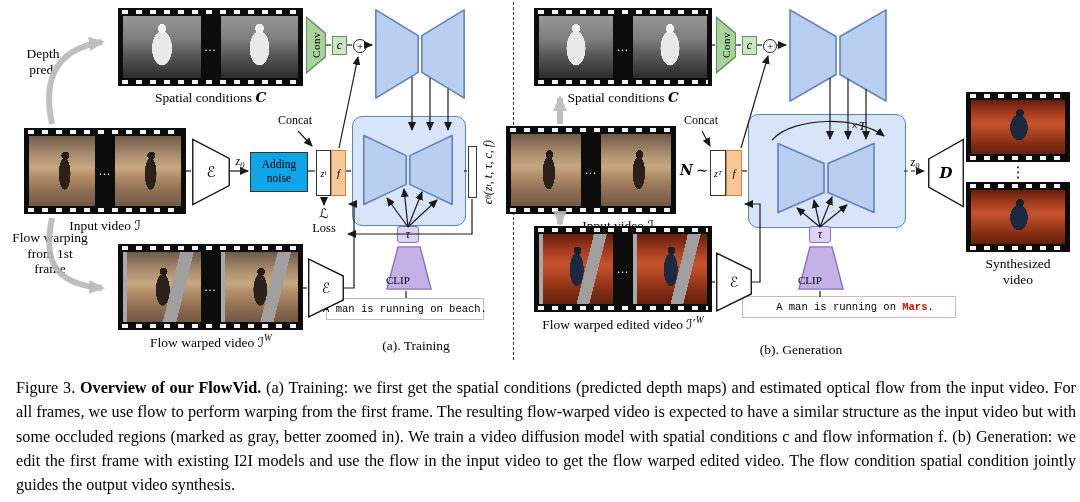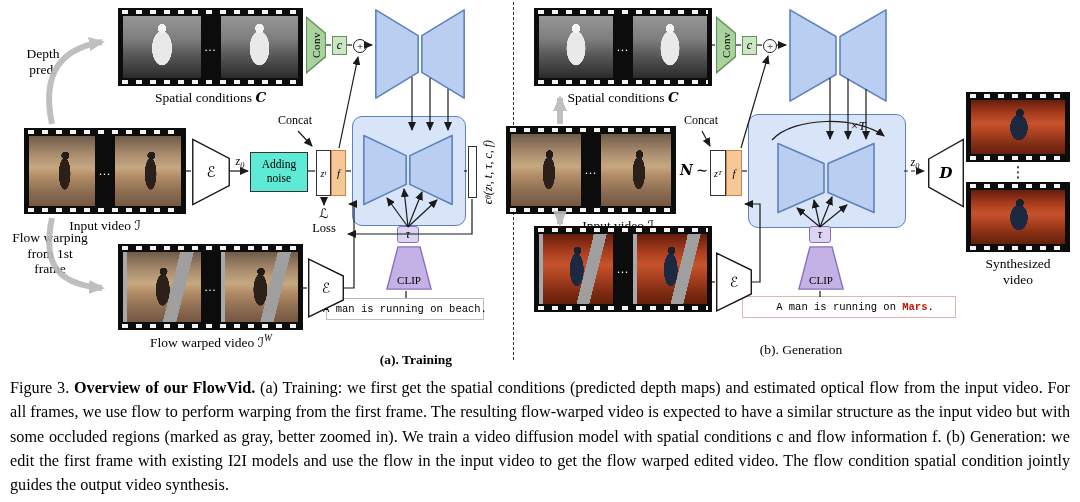--- a/index.html
+++ b/index.html
@@ -41,21 +41,21 @@
     radial-gradient(circle 4px at 52% 24%, #16202e 97%, transparent),
     radial-gradient(ellipse 9.5% 24% at 51% 51%, #1c2940 97%, transparent),
     linear-gradient(104deg, transparent 0 60%, #9f9f9f 60% 74%, transparent 74%),
     linear-gradient(90deg,#a8a8a8 0 5%, transparent 5%),
     linear-gradient(180deg,#641d0d 0%,#a63c1d 24%,#c6532c 44%,#a8401f 62%,#7e2b12 84%,#651f0c 100%);}
   
   .trap{position:absolute;}
   .trap>svg{position:absolute;left:0;top:0;width:100%;height:100%;}
   .trap-txt{position:absolute;inset:0;display:flex;align-items:center;justify-content:center;}
   .vert{transform:rotate(-90deg);font-size:11px;letter-spacing:.5px;}
-  .clip-txt{position:absolute;left:0;right:0;bottom:4px;text-align:center;font-size:11px;margin-top:24px;}
+  .clip-txt{position:absolute;left:0;right:0;bottom:4px;text-align:left;font-size:11px;margin-top:24px;}
   .unetbox{position:absolute;background:var(--unet-box,#d8e4f8);border:1.5px solid var(--unet-stroke,#5e82bd);border-radius:10px;}
   .bt{fill:var(--unet-fill,#b9cef1);stroke:var(--unet-stroke,#5e82bd);stroke-width:1.6;stroke-linejoin:round;vector-effect:non-scaling-stroke;}
   .enc-poly{fill:#fff;stroke:#1a1a1a;stroke-width:1.4;vector-effect:non-scaling-stroke;}
   .conv-poly{fill:var(--conv-fill,#a9d29e);stroke:var(--conv-stroke,#5f9457);stroke-width:1.4;vector-effect:non-scaling-stroke;}
   .clip-poly{fill:var(--clip-fill,#c4b2e6);stroke:var(--clip-stroke,#8a6fc0);stroke-width:1.4;vector-effect:non-scaling-stroke;}
   .smallbox{position:absolute;display:flex;align-items:center;justify-content:center;box-sizing:border-box;}
   .plus{position:absolute;border:1.3px solid #222;border-radius:50%;background:#fff;display:flex;align-items:center;justify-content:center;font-size:11px;line-height:1;box-sizing:border-box;}
   .promptbox{position:absolute;border:1px solid #bdbdbd;background:#fff;display:flex;align-items:center;justify-content:center;
       font-family:"Liberation Mono",monospace;font-size:10.5px;white-space:pre;box-sizing:border-box;}
   .promptbox.pink{border-color:#e0b2b2;}
@@ -119,21 +119,21 @@
     <svg viewBox="0 0 100 100" preserveAspectRatio="none">
         <polygon class="enc-poly" points="2,2 98,30 98,70 2,98"></polygon>
       </svg>
     <span class="trap-txt scr" style="font-size:15px;">
         <span>ℰ</span>
       </span>
   </div>
 
   <div class="abs mi" style="left:228px;top:154px;width:24px;font-size:12px;text-align:center;"><span>z</span><sub>0</sub></div>
 
-  <div class="smallbox ml" style="left:250px;top:152px;width:58px;height:40px;background:#5eead4;border:1.2px solid #333;font-size:11.5px;text-align:center;line-height:1.2;"><span class="ml">Adding
+  <div class="smallbox ml" style="left:250px;top:152px;width:58px;height:40px;background:#0ea5e9;border:1.2px solid #333;font-size:11.5px;text-align:center;line-height:1.2;"><span class="ml">Adding
 noise</span></div>
 
   <div class="abs lbl" style="left:266px;top:114px;width:58px;font-size:12px;">Concat</div>
 
   <div class="smallbox mi" style="left:316px;top:150px;width:15px;height:46px;background:#fff;border:1.2px solid #333;font-size:10px;">
       <span>z</span>
       <sub>t</sub>
     </div>
   <div class="smallbox mi" style="left:331px;top:150px;width:15px;height:46px;background:var(--f-fill,#f6c897);border:1.2px solid var(--f-stroke,#c8854a);font-size:11px;">
       <span>f</span>
@@ -183,21 +183,21 @@
 
   <div class="trap" style="left:308px;top:258px;width:36px;height:60px;">
     <svg viewBox="0 0 100 100" preserveAspectRatio="none">
         <polygon class="enc-poly" points="2,2 98,30 98,70 2,98"></polygon>
       </svg>
     <span class="trap-txt scr" style="font-size:14px;">
         <span>ℰ</span>
       </span>
   </div>
 
-  <div class="abs lbl" style="left:346px;top:352px;width:140px;font-weight:bold;">(a). Training</div>
+  <div class="abs lbl" style="left:346px;top:338px;width:140px;">(a). Training</div>
 
   <div class="sep" style="left:513px;top:2px;height:358px;"></div>
 
   <div class="strip" style="left:534px;top:8px;width:178px;height:78px;">
     <div class="frame depth"></div>
     <div class="dots">...</div>
     <div class="frame depth"></div>
   </div>
   <div class="abs lbl" style="left:518px;top:90px;width:210px;">
     <span>Spatial conditions </span><span class="scriptx">C</span>
@@ -281,20 +281,23 @@
         <polygon class="clip-poly" points="26,2 74,2 98,98 2,98"></polygon>
       </svg>
     <span class="clip-txt">CLIP</span>
   </div>
   <div class="promptbox pink" style="left:742px;top:296px;width:214px;height:22px;padding-left:12px;"><span>A man is running on </span><span class="hl">Mars</span><span>.</span></div>
 
   <div class="strip" style="left:534px;top:226px;width:178px;height:86px;">
     <div class="frame gmars"></div>
     <div class="dots">...</div>
     <div class="frame gmars"></div>
+  </div>
+  <div class="abs lbl" style="left:510px;top:315px;width:226px;">
+    <span>Flow warped edited video </span><span class="scr">ℐ′</span><sup class="mi">W</sup>
   </div>
 
   <div class="trap" style="left:716px;top:252px;width:36px;height:60px;">
     <svg viewBox="0 0 100 100" preserveAspectRatio="none">
         <polygon class="enc-poly" points="2,2 98,30 98,70 2,98"></polygon>
       </svg>
     <span class="trap-txt scr" style="font-size:14px;">
         <span>ℰ</span>
       </span>
   </div>
@@ -359,15 +362,15 @@
       <path class="ln lnm" d="M 820 227 L 814 200"></path>
       <path class="ln lnm" d="M 820 227 L 832 197"></path>
       <path class="ln lnm" d="M 820 227 L 847 205"></path>
       <path class="ln" d="M 820 297 L 820 291"></path>
       <path class="ln" d="M 712 282 L 715 282"></path>
       <path class="ln lnm" d="M 752 282 L 760 282 L 760 204 L 745 204"></path>
     </g>
   </svg>
 </div>
 
-<div class="caption" style="left:10px;top:376px;width:1060px;">
+<div class="caption" style="left:16px;top:376px;width:1060px;">
   <span>Figure 3. </span><b>Overview of our FlowVid.</b><span> (a) Training: we first get the spatial conditions (predicted depth maps) and estimated optical flow from the input video. For all frames, we use flow to perform warping from the first frame. The resulting flow-warped video is expected to have a similar structure as the input video but with some occluded regions (marked as gray, better zoomed in). We train a video diffusion model with spatial conditions c and flow information f. (b) Generation: we edit the first frame with existing I2I models and use the flow in the input video to get the flow warped edited video. The flow condition spatial condition jointly guides the output video synthesis.</span>
 </div>
 
 </body></html>

